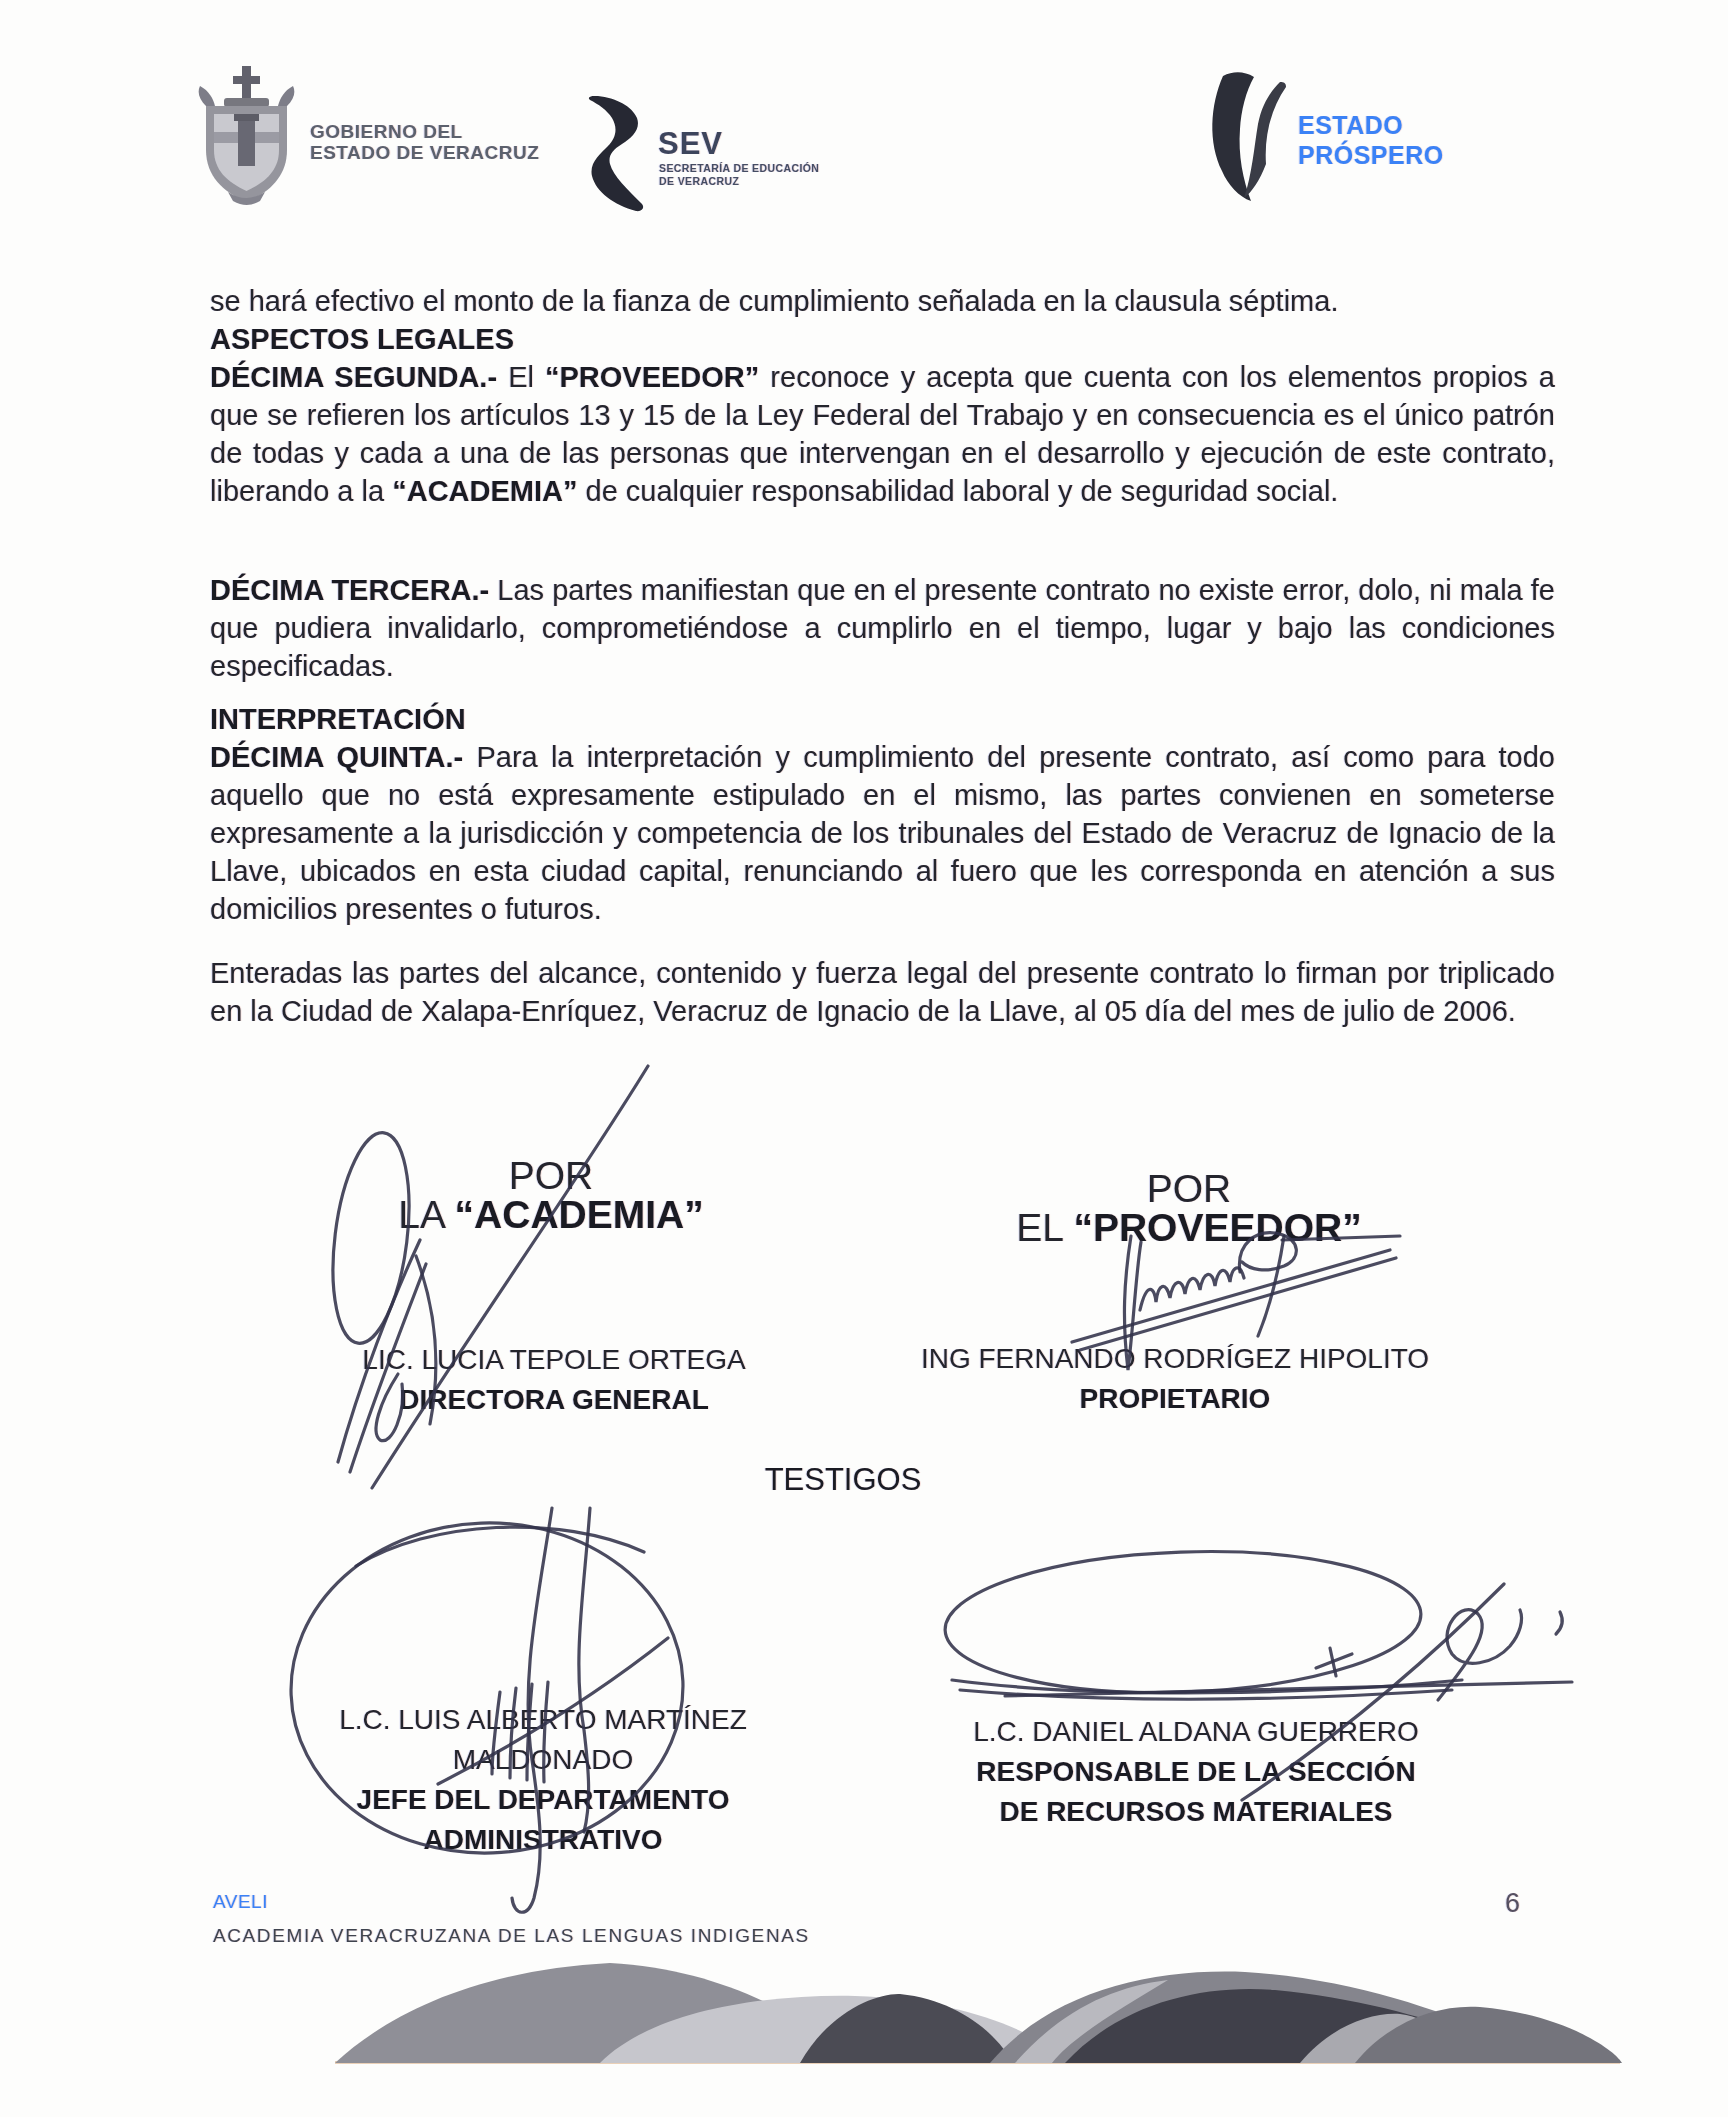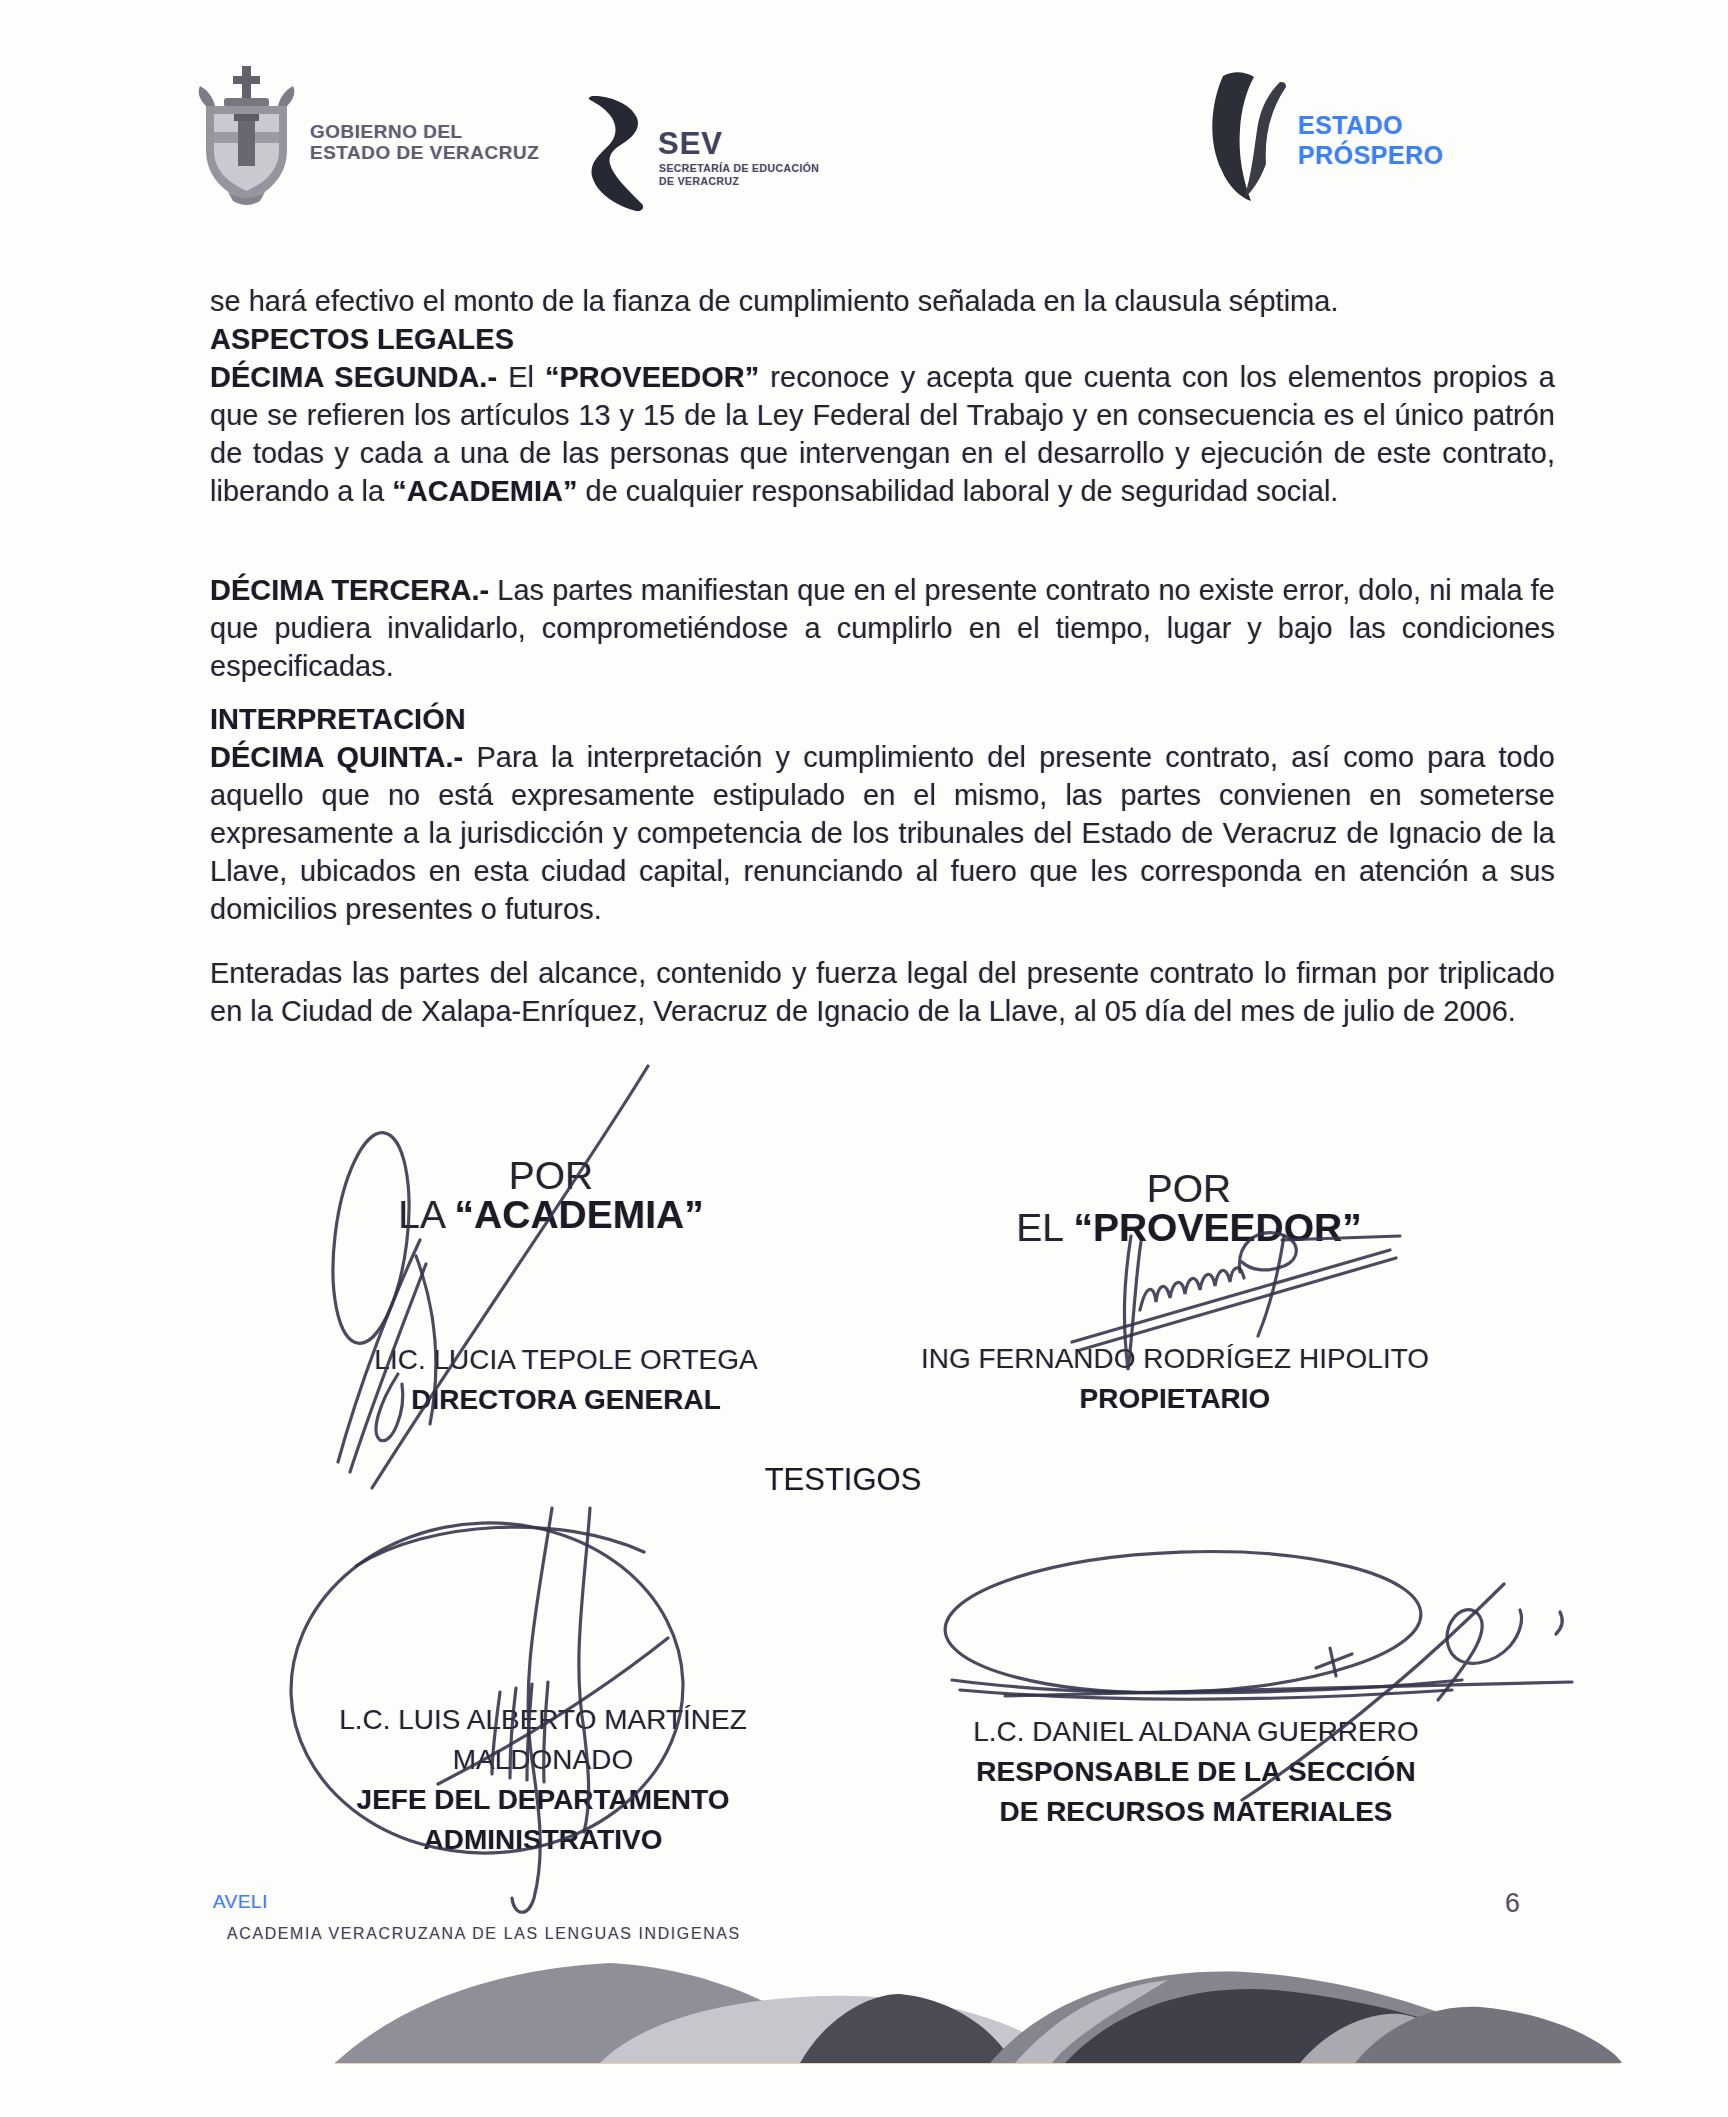--- a/index.html
+++ b/index.html
@@ -21,21 +21,21 @@
   
   .para{left:210px;width:1345px;font-size:29px;line-height:38px;text-align:justify;}
   .b{font-weight:bold;color:#1a1b23;}
   .heading{font-weight:bold;color:#1a1b23;}
   
   .sigtext{transform:translateX(-50%);text-align:center;font-size:39px;line-height:39px;white-space:nowrap;}
   .sig-name{font-size:28px;line-height:40px;}
   .testigos{font-size:31px;font-weight:normal;color:#1a1b23;transform:translateX(-50%);}
   
   .footer-short{left:213px;top:1891px;font-size:19px;font-weight:normal;color:#3b82f6;letter-spacing:.5px;}
-  .footer-full{left:227px;top:1925px;font-size:16px;color:#3f444e;letter-spacing:1.6px;}
+  .footer-full{left:213px;top:1925px;font-size:19px;color:#3f444e;letter-spacing:1.6px;}
   .page-num{left:1505px;top:1888px;font-size:27px;color:#555060;}
   svg{display:block;}
   .ink path, .ink ellipse{fill:none;stroke:#32324a;stroke-width:3.2;stroke-linecap:round;opacity:.88;}
 </style>
 </head>
 <body>
 
 <div class="page">
 
   <div class="abs" style="left:198px;top:66px;">
@@ -99,21 +99,21 @@
   <div class="abs sigtext scan" style="left:551px;top:1156px;">
     <div>POR</div>
     <div><span>LA </span><span class="b">“ACADEMIA”</span></div>
   </div>
 
   <div class="abs sigtext scan" style="left:1189px;top:1169px;">
     <div>POR</div>
     <div><span>EL </span><span class="b">“PROVEEDOR”</span></div>
   </div>
 
-  <div class="abs sigtext sig-name scan" style="left:566px;top:1340px;">
+  <div class="abs sigtext sig-name scan" style="left:554px;top:1340px;">
     <div>LIC. LUCIA TEPOLE ORTEGA</div>
     <div class="b">DIRECTORA GENERAL</div>
   </div>
 
   <div class="abs sigtext sig-name scan" style="left:1175px;top:1339px;">
     <div>ING FERNANDO RODRÍGEZ HIPOLITO</div>
     <div class="b">PROPIETARIO</div>
   </div>
 
   <div class="abs testigos scan" style="left:843px;top:1462px;">TESTIGOS</div>

